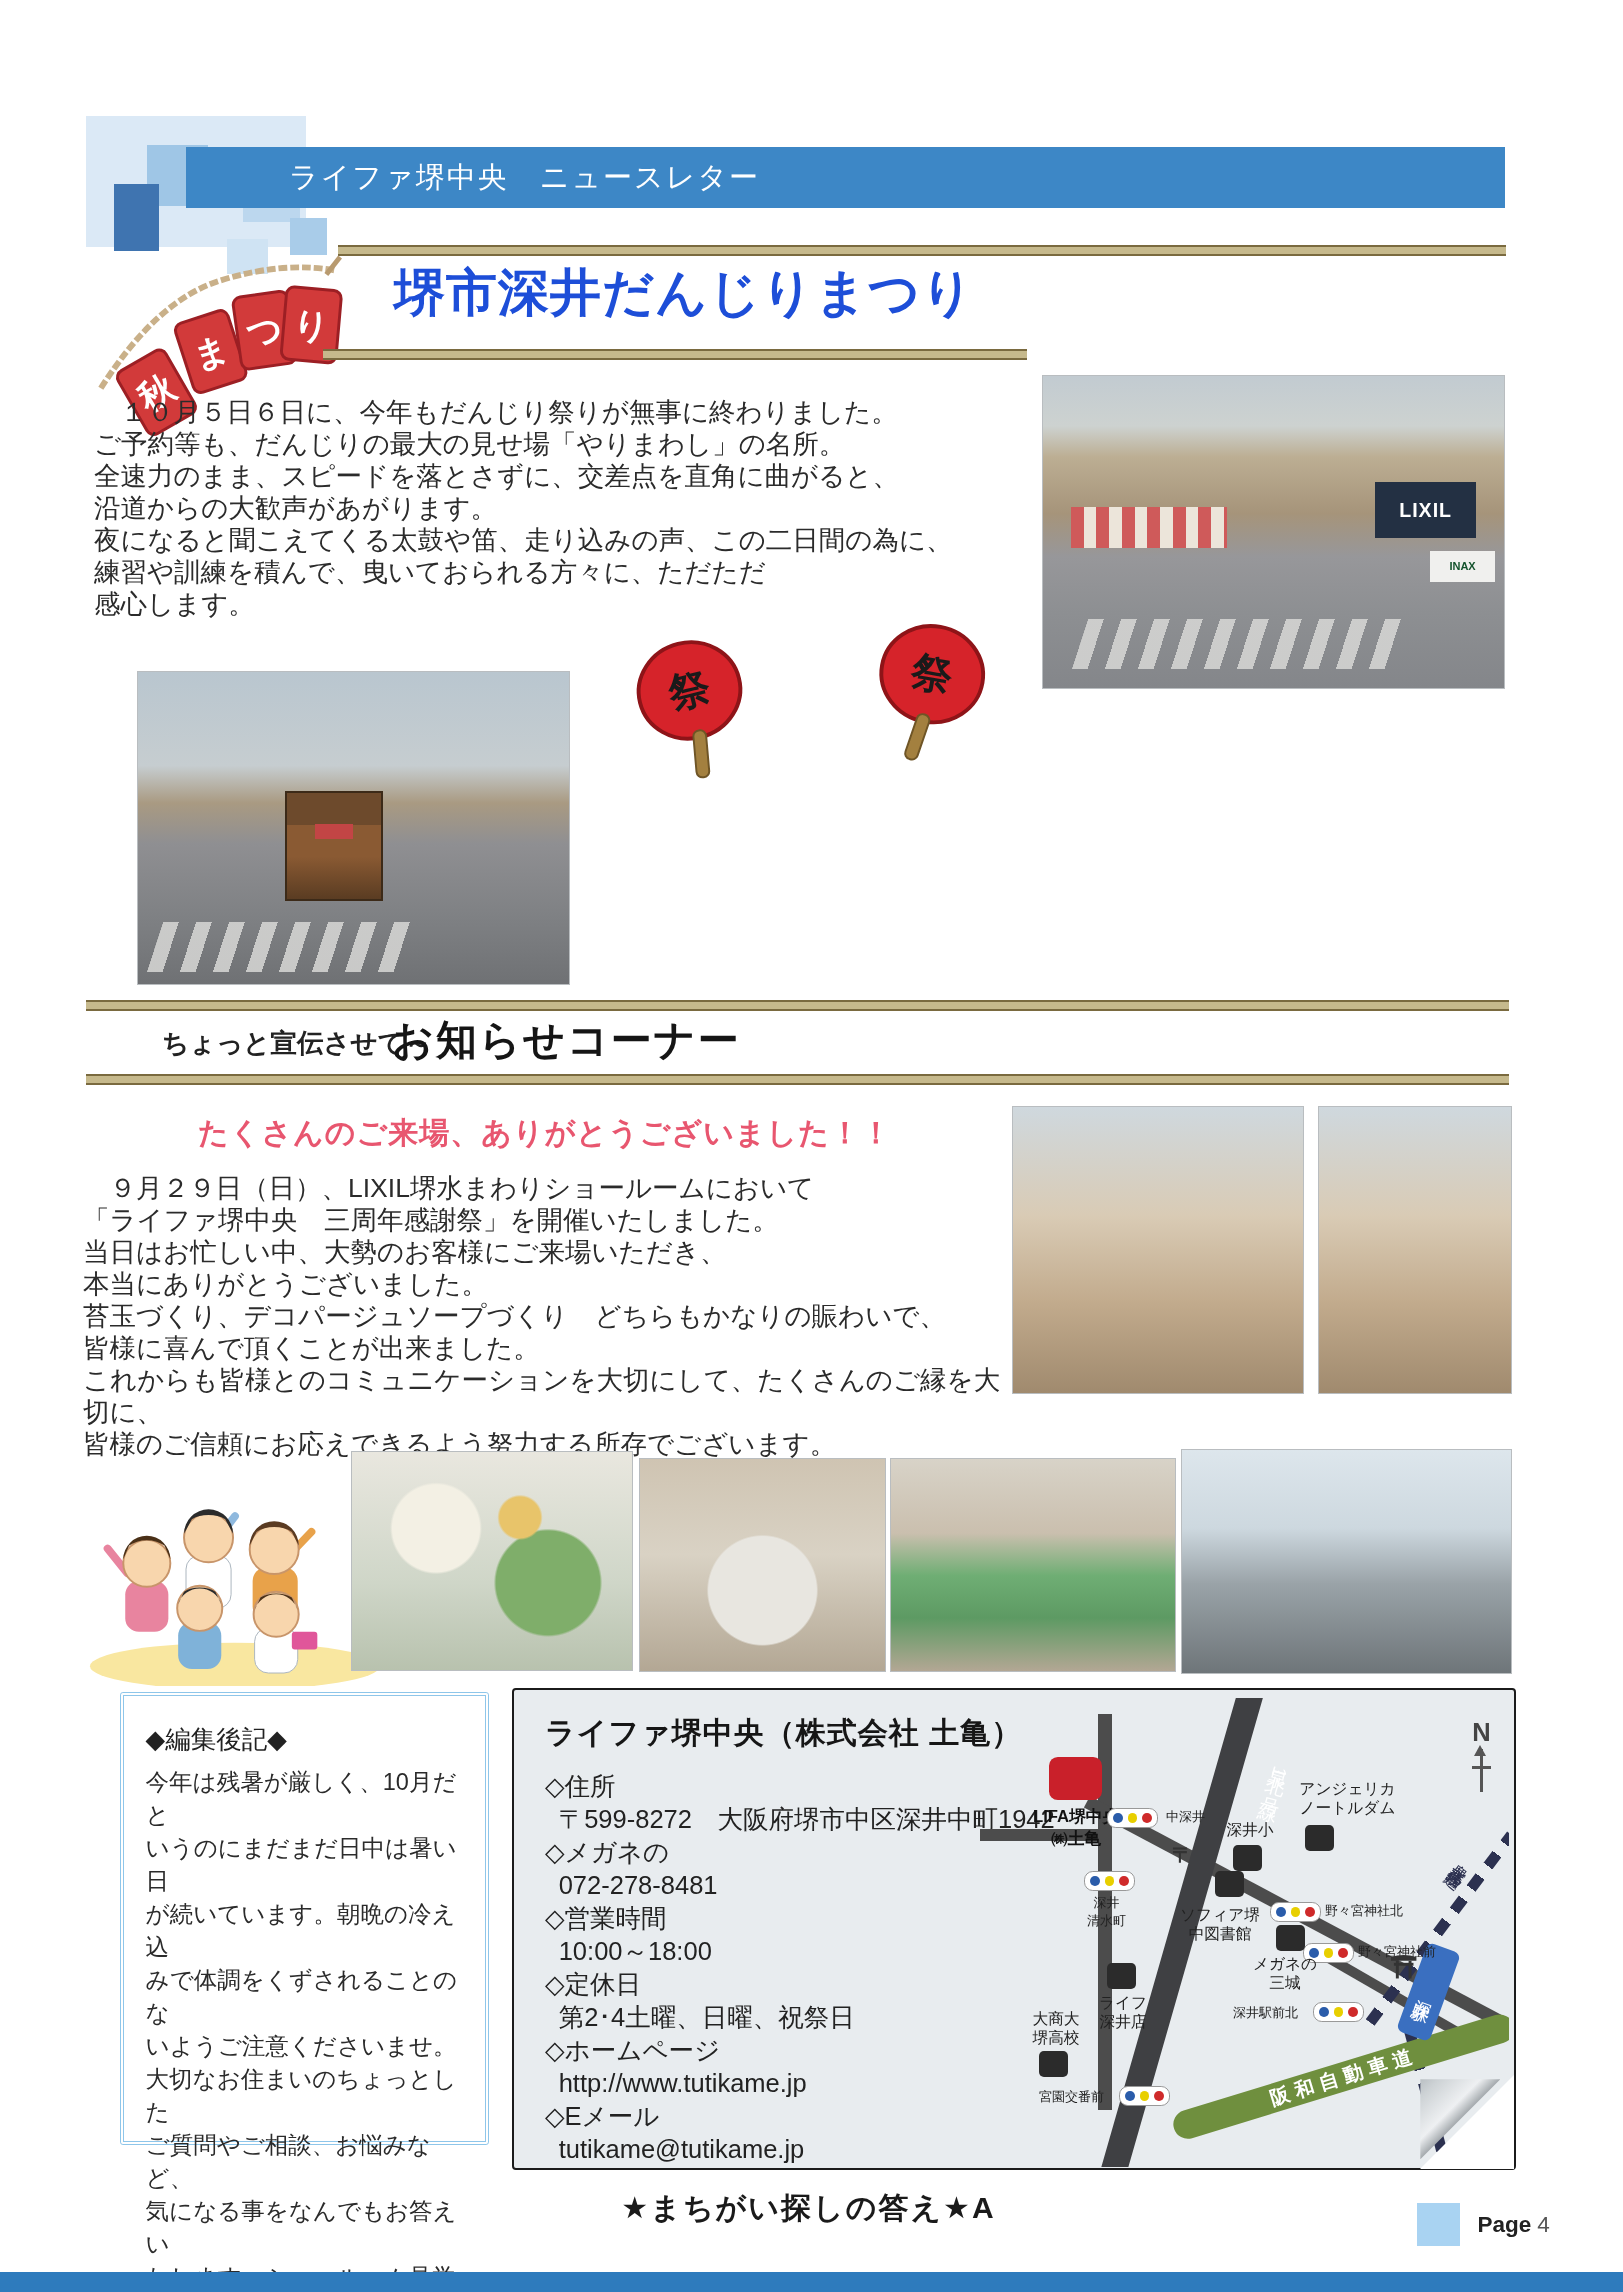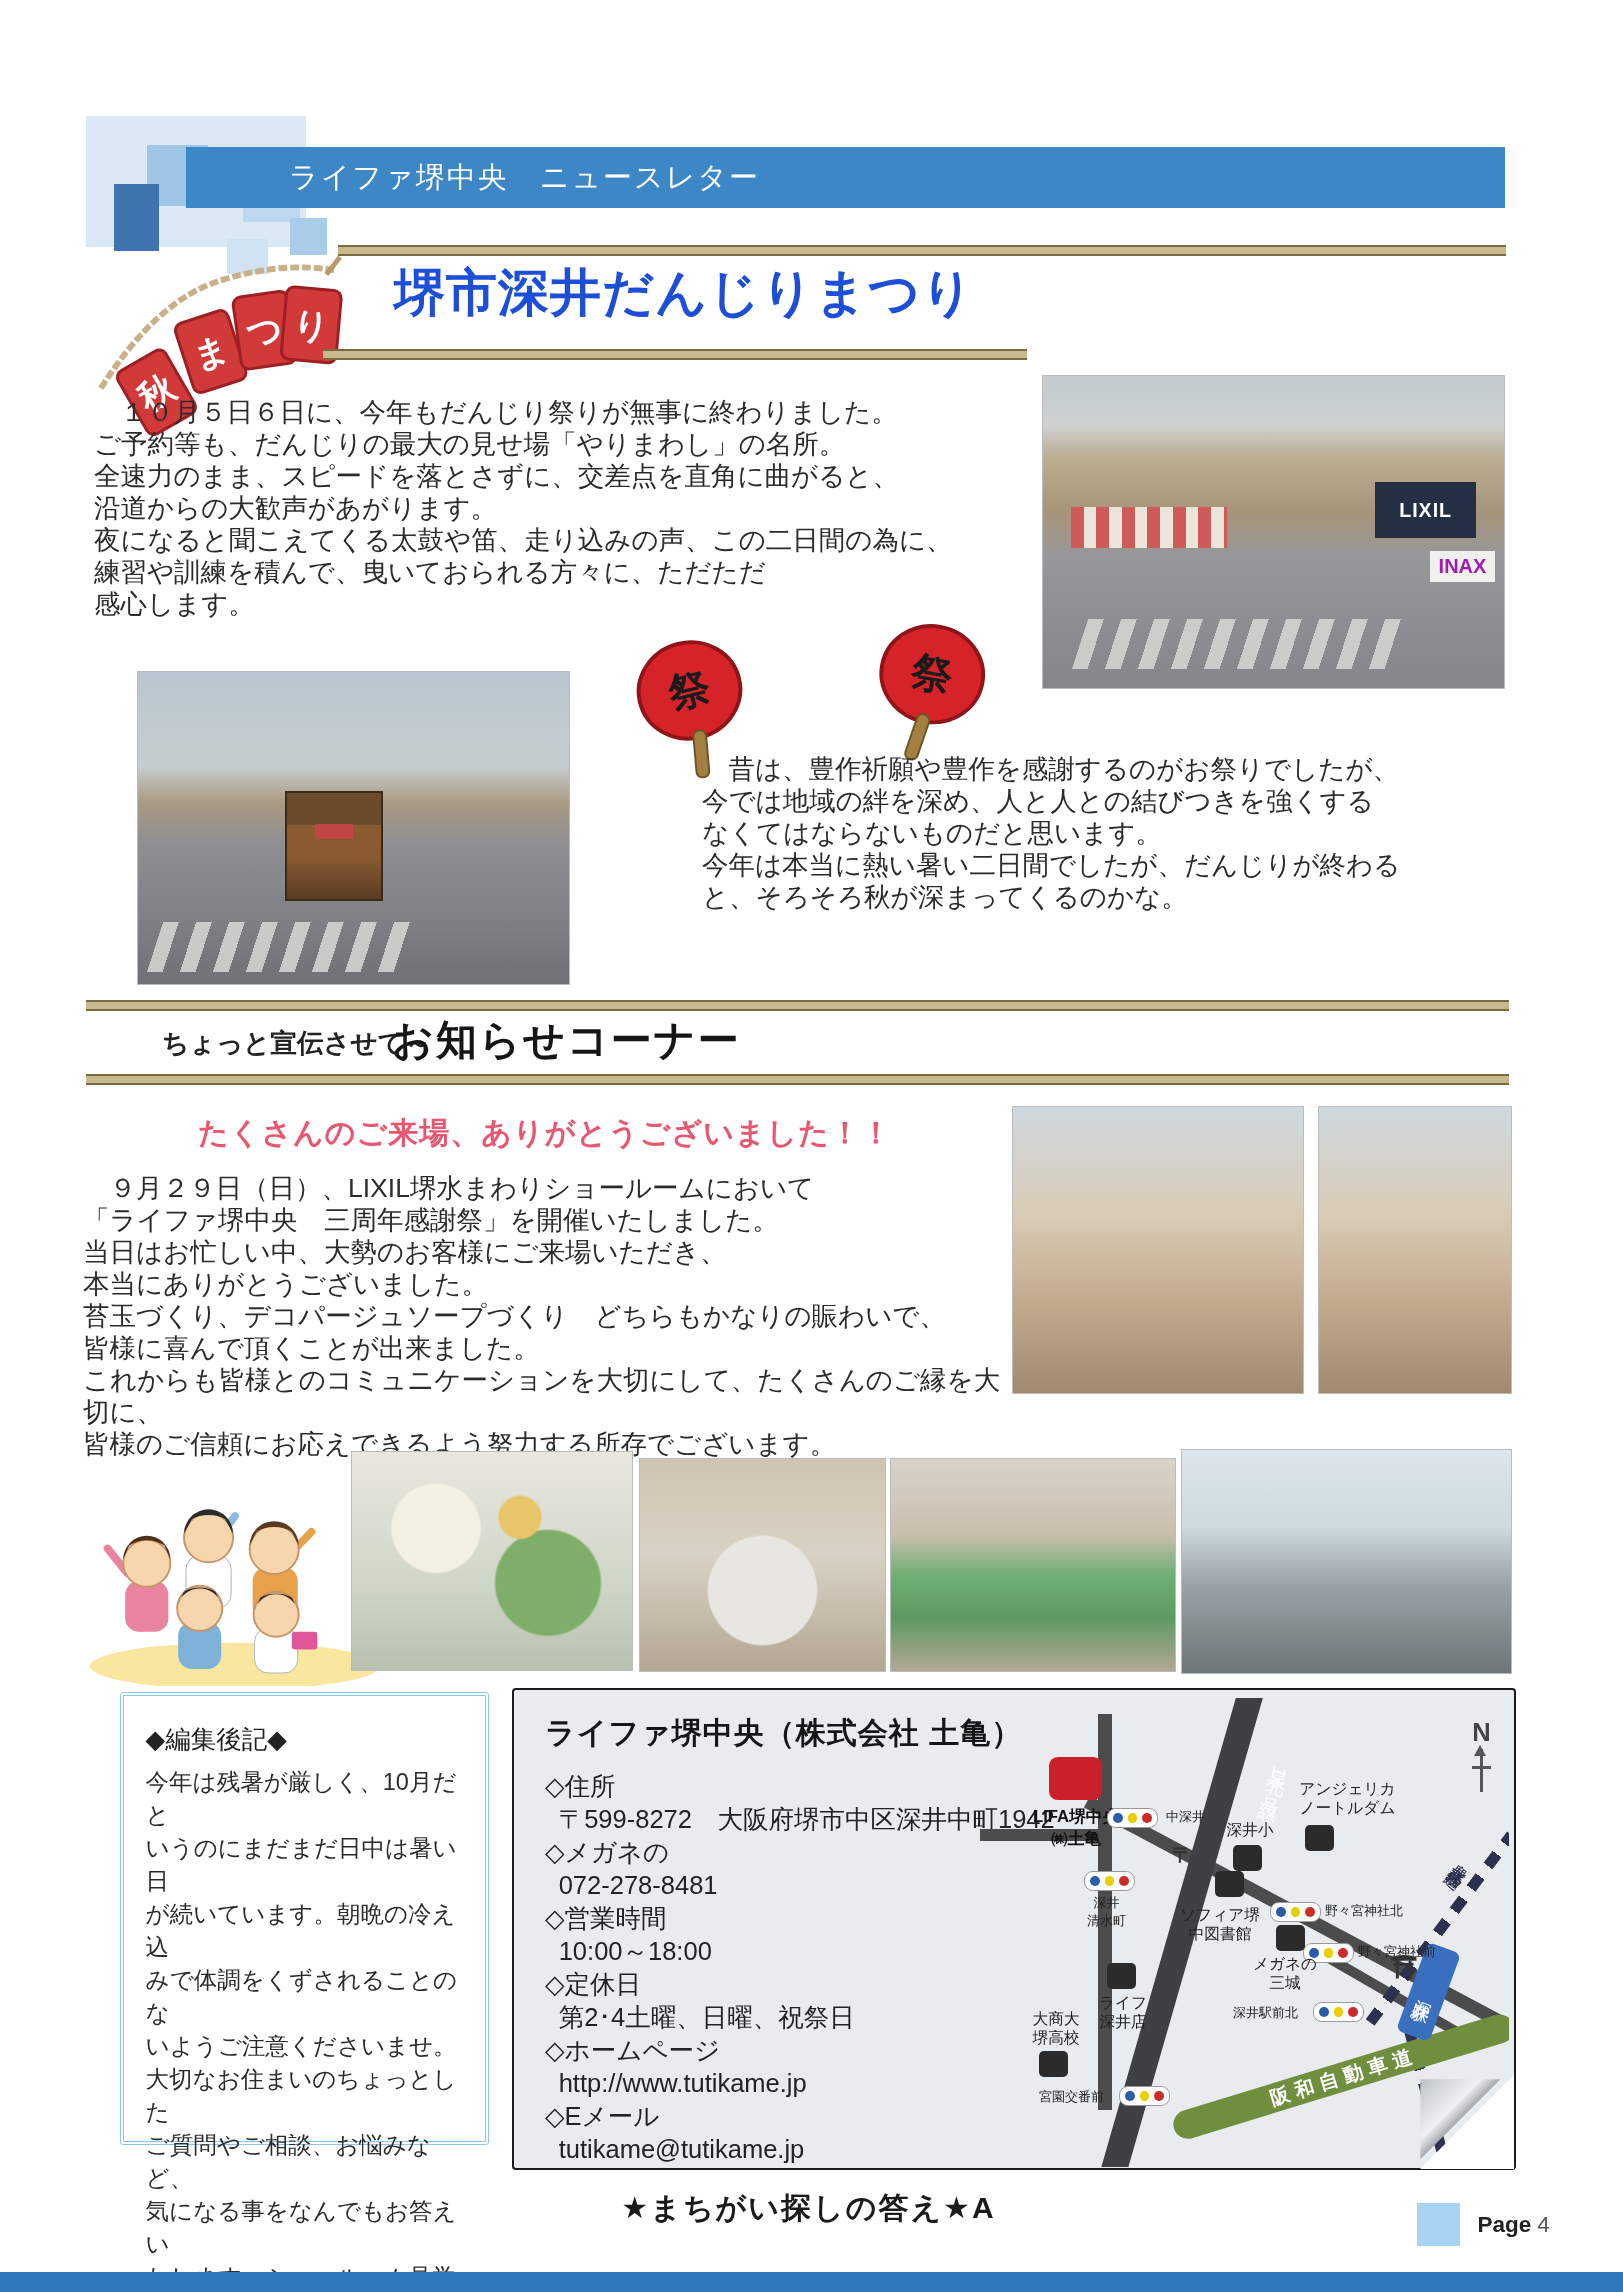--- a/index.html
+++ b/index.html
@@ -27,22 +27,22 @@
   .ph-flowers{background:radial-gradient(circle at 30% 35%,#f3f0e4 0 18%,transparent 19%),radial-gradient(circle at 60% 30%,#e8c46a 0 9%,transparent 10%),radial-gradient(circle at 70% 60%,#7fae6a 0 22%,transparent 23%),linear-gradient(180deg,#e9e7df 0%,#cfd6c8 60%,#b8c2ae 100%);}
   .ph-craft{background:radial-gradient(circle at 50% 62%,#e8e6e0 0 30%,transparent 31%),linear-gradient(180deg,#cfc4b2 0%,#d9d2c4 45%,#b3a794 100%);}
   .ph-greentable{background:linear-gradient(180deg,#d8d3c8 0%,#cabfae 35%,#6fae74 55%,#5d9a63 75%,#b3a794 100%);}
   .ph-group{background:linear-gradient(180deg,#dde6ec 0%,#cdd8df 35%,#9aa3a8 60%,#6e7579 100%);}
   .crosswalk{position:absolute;left:8%;bottom:6%;width:70%;height:16%;
              background:repeating-linear-gradient(90deg,#d8d8d6 0 15.7px,transparent 15.7px 33px);opacity:.85;transform:skewX(-18deg);}
   .awning{position:absolute;left:6%;top:42%;width:34%;height:13%;
           background:repeating-linear-gradient(90deg,#cf5a5a 0 12.7px,#ece5da 12.7px 25.5px);}
   .sign-dark{position:absolute;right:6%;top:34%;width:22%;height:18%;background:#233043;color:#fff;
              display:flex;align-items:center;justify-content:center;font-size:19.6px;font-weight:bold;letter-spacing:1px;}
-  .sign-light{position:absolute;right:2%;top:56%;width:14%;height:10%;background:#f0f0ee;color:#a21caf;
-             display:flex;align-items:center;justify-content:center;font-size:20px;font-weight:bold;}
+  .sign-light{position:absolute;right:2%;top:56%;width:14%;height:10%;background:#f0f0ee;color:#14532d;
+             display:flex;align-items:center;justify-content:center;font-size:11px;font-weight:bold;}
   .danjiri{position:absolute;left:34%;top:38%;width:22%;height:34%;background:linear-gradient(180deg,#6d4a2c 0 30%,#8a5a33 30% 60%,#5a3c22 100%);border:2px solid #3c2a18;}
   .danjiri-flag{position:absolute;left:30%;top:30%;width:40%;height:14%;background:#c24545;}
   
   .editor-box{position:absolute;left:120px;top:1692px;width:369px;height:453px;background:#fff;
               border:4.9px double #8ec6ea;border-radius:2.9px;padding:25.5px 21.6px;box-sizing:border-box;}
   .editor-title{font-size:25.5px;color:#222;margin:0 0 9.8px 0;}
   .editor-body{font-size:23.5px;line-height:33px;color:#2b2b2b;white-space:pre-line;margin:0;}
   
   .info-box{position:absolute;left:512px;top:1688px;width:1004px;height:482px;background:#e8ecef;
             border:2.9px solid #1b1b1b;border-radius:3.9px;box-sizing:border-box;}
@@ -159,25 +159,20 @@
     <text x="60" y="70" text-anchor="middle" font-size="42" font-weight="bold" fill="#1a1a1a">祭</text>
   </svg>
 
   <div class="photo ph-town" style="left:137px;top:671px;width:431px;height:312px;">
     <div class="danjiri">
       <div class="danjiri-flag"></div>
     </div>
     <div class="crosswalk" style="bottom:4%;left:4%;width:60%;"></div>
   </div>
 
-  <p class="body-text" style="left:702px;top:753px;width:814px;">　昔は、豊作祈願や豊作を感謝するのがお祭りでしたが、
-今では地域の絆を深め、人と人との結びつきを強くする
-なくてはならないものだと思います。
-今年は本当に熱い暑い二日間でしたが、だんじりが終わる
-と、そろそろ秋が深まってくるのかな。</p>
 
   <div class="gold-rule" style="left:86px;top:1000px;width:1423px;"></div>
   <div class="kicker" style="left:162px;top:1025px;">ちょっと宣伝させて～</div>
   <div class="section-big" style="left:392px;top:1013px;">お知らせコーナー</div>
   <div class="gold-rule" style="left:86px;top:1074px;width:1423px;"></div>
 
   <p class="thanks" style="left:198px;top:1113px;">たくさんのご来場、ありがとうございました！！</p>
   <p class="body-text" style="left:83px;top:1172px;width:921px;">　９月２９日（日）、LIXIL堺水まわりショールームにおいて
 「ライファ堺中央　三周年感謝祭」を開催いたしました。
 当日はお忙しい中、大勢のお客様にご来場いただき、

